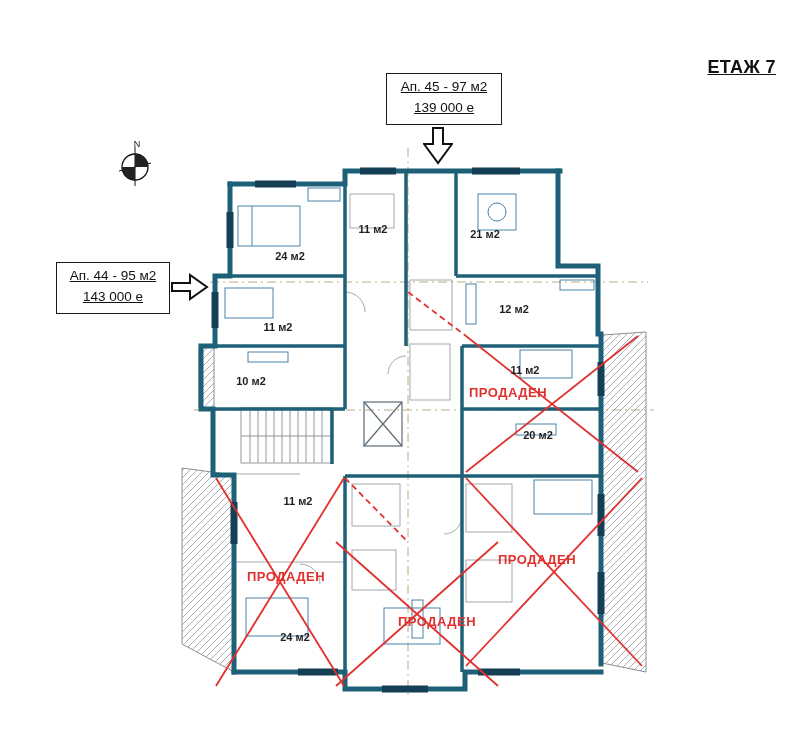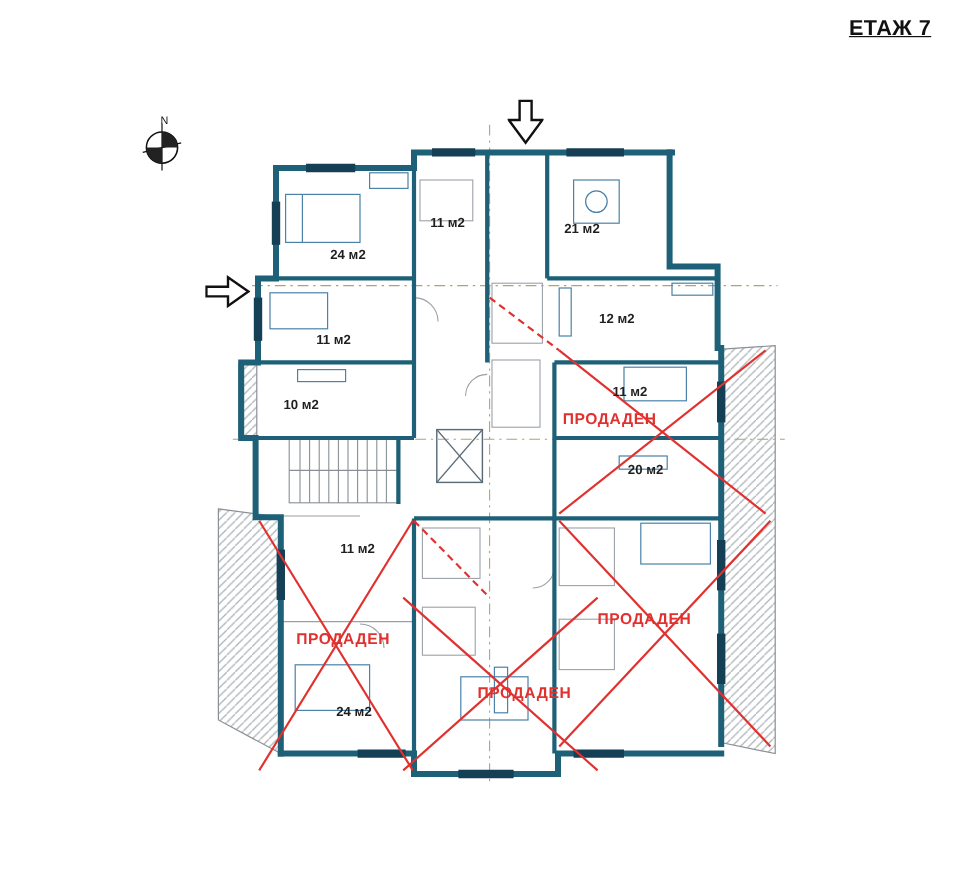--- a/index.html
+++ b/index.html
@@ -1,20 +1,20 @@
 <!DOCTYPE html>
 <html><head>
 <meta charset="utf-8">
 <style>
   html,body{margin:0;padding:0;}
   body{
     width:800px;height:739px;background:#ffffff;position:relative;overflow:hidden;
     font-family:"Liberation Sans",sans-serif;color:#111;
   }
-  .page{position:absolute;inset:0;}
+  .page{position:absolute;inset:0;margin-top:44px;}
   .title{
     position:absolute;top:13px;right:24px;font-size:18px;font-weight:bold;
     text-decoration:underline;letter-spacing:.4px;
   }
   .callout{
     position:absolute;border:1.6px solid #1a1a1a;background:#fff;text-align:center;
     padding:3px 8px 5px;font-size:13.5px;z-index:6;
   }
   .callout-line{text-decoration:underline;line-height:1.55;white-space:nowrap;}
   .callout-top{left:386px;top:29px;min-width:98px;}
@@ -33,24 +33,32 @@
     color:rgba(225,112,112,.85);z-index:7;white-space:nowrap;
   }
 </style>
 </head>
 <body>
 
 <div class="page">
 
   <div class="title">ЕТАЖ 7</div>
 
+  <div class="callout callout-top">
+    <div class="callout-line">Ап. 45 - 97 м2</div>
+    <div class="callout-line">139 000 e</div>
+  </div>
   <svg class="arrow arrow-down" width="30" height="38" viewBox="0 0 30 38">
     <polygon points="10,1 20,1 20,17 29,17 15,36 1,17 10,17" fill="#ffffff" stroke="#111" stroke-width="2"></polygon>
   </svg>
 
+  <div class="callout callout-left">
+    <div class="callout-line">Ап. 44 - 95 м2</div>
+    <div class="callout-line">143 000 e</div>
+  </div>
   <svg class="arrow arrow-right" width="38" height="28" viewBox="0 0 38 28">
     <polygon points="1,10 19,10 19,2 36,14 19,26 19,18 1,18" fill="#ffffff" stroke="#111" stroke-width="2"></polygon>
   </svg>
 
   <svg class="compass" width="46" height="50" viewBox="0 0 46 50">
     <text x="25" y="9" text-anchor="middle">N</text>
     <circle cx="23" cy="29" r="13" fill="none" stroke="#111" stroke-width="1.3"></circle>
     <line x1="23" y1="9" x2="23" y2="48" stroke="#111" stroke-width="1"></line>
     <line x1="7" y1="33" x2="39" y2="25" stroke="#111" stroke-width="1"></line>
     <path d="M23,29 L23,16 A13,13 0 0 1 36,29 Z" fill="#222"></path>

